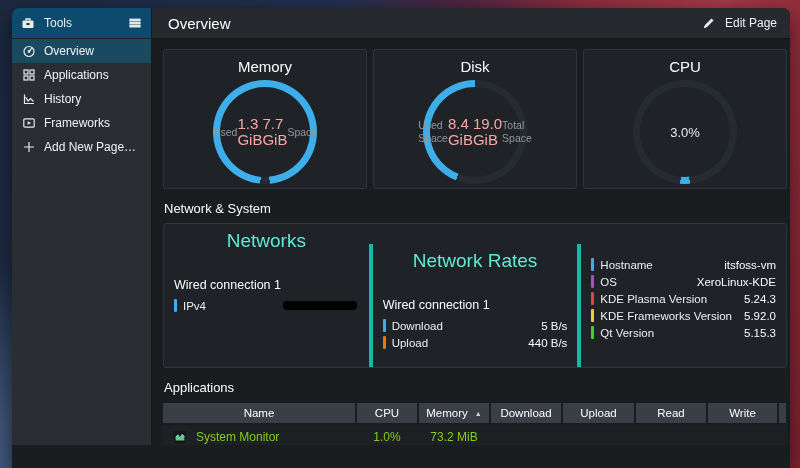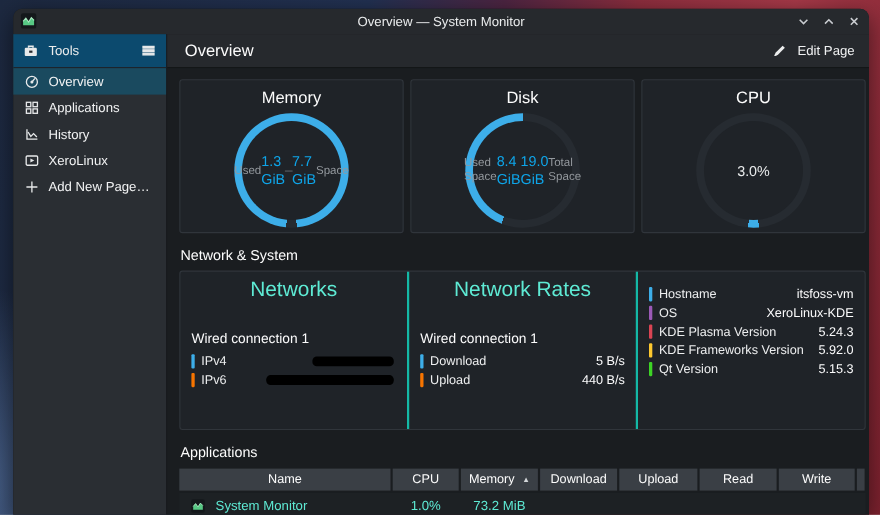--- a/index.html
+++ b/index.html
@@ -60,84 +60,59 @@
   .gauge-card { flex:1; height:140px; }
   .card-title { text-align:center; font-size:15px; color:#fcfcfc; margin-top:8px; }
   .gauge { width:104px; height:104px; margin:5px auto 0; position:relative; }
   .gauge-ring { position:absolute; inset:0; border-radius:50%; background:#262b31; }
   .gauge-inner { position:absolute; inset:7px; border-radius:50%; background:#1f2328; }
   .gauge-center {
     position:absolute; inset:0; display:flex; flex-direction:row;
     align-items:center; justify-content:center;
   }
   .g-label { font-size:10.5px; color:#93989d; line-height:13px; }
-  .g-value { font-size:13px; color:#0ea5e9; line-height:16px; }
+  .g-value { font-size:15px; color:#fca5a5; line-height:16px; }
   .g-divider { width:46px; height:1px; background:#5a6067; margin:2px 0; }
   .g-single { font-size:13px; color:#e9ebec; }
   
   .section-title { font-size:13px; color:#fcfcfc; margin:12px 0 6px 1px; line-height:16px; }
   
   .net-card { height:145px; display:flex; }
   .net-section { flex:1; padding:6px 10px; min-width:0; }
-  .net-section + .net-section { border-left:2px solid #14b8a6; }
+  .net-section + .net-section { border-left:4px solid #14b8a6;margin-top:20px; }
   .net-title { text-align:center; font-size:19px; color:#5eead4; margin-bottom:2px; }
   .group-label { font-size:12.5px; color:#fbfbfc; margin-top:26px; }
   .sensor-rows { margin-top:5px; }
   .sensor-row { display:flex; align-items:center; height:17px; }
   .sensor-bar { width:3px; height:13px; border-radius:1px; margin-right:6px; flex:0 0 3px; }
   .sensor-label { font-size:11.5px; color:#edeeef; white-space:nowrap; }
   .sensor-value { margin-left:auto; font-size:11.5px; color:#fbfbfc; white-space:nowrap; }
   .redact { height:9px; background:#000; border-radius:4px; margin-left:auto; margin-right:2px; }
   .sys-rows { margin-top:6px; }
   .sys-rows .sensor-row { height:17px;align-items:center; }
   
   .apps-table { margin-top:7px; }
   .tbl-header { display:flex; gap:2px; height:20px; }
   .th {
     background:#3a3f45; color:#fcfcfc; font-size:11.5px;
     display:flex; align-items:center; justify-content:center; cursor:default;
   }
   .th .sort-arrow { font-size:7px; margin-left:7px; color:#d4d7da; }
   .tbl-row { display:flex; gap:2px; height:23px; margin-top:2px; background:#1d2124; align-items:center; }
-  .td { font-size:12px; color:#5eead4; display:flex; align-items:center; justify-content:center; }
+  .td { font-size:12px; color:#84cc16; display:flex; align-items:center; justify-content:center; }
   .td.name { justify-content:flex-start; padding-left:10px; gap:9px; }
   .c-name{width:192px;} .c-cpu{width:60px;} .c-mem{width:70px;} .c-dl{width:70px;}
   .c-ul{width:71px;} .c-rd{width:70px;} .c-wr{width:69px;} .c-sliver{width:7px; }
   .mini-app-icon { width:14px; height:14px; }
 </style>
 </head>
 <body>
 
 <div class="window">
 
-  <div class="titlebar">
-    <svg class="app-icon" viewBox="0 0 16 16">
-      <rect x="1" y="1" width="14" height="14" rx="2" fill="#14181b"></rect>
-      <path d="M3 12 L3 8.5 L5.5 5.5 L8 9 L10.5 5 L13 7.5 L13 12 Z" fill="#57c984"></path>
-      <path d="M3 8.5 L5.5 5.5 L8 9 L10.5 5 L13 7.5" stroke="#a8e8c0" stroke-width="1" fill="none"></path>
-    </svg>
-    <div class="title">Overview — System Monitor</div>
-    <div class="win-controls">
-      <div class="win-btn">
-        <svg width="11" height="11" viewBox="0 0 11 11">
-            <polyline points="2,4 5.5,7.5 9,4"></polyline>
-          </svg>
-      </div>
-      <div class="win-btn">
-        <svg width="11" height="11" viewBox="0 0 11 11">
-            <polyline points="2,7.5 5.5,4 9,7.5"></polyline>
-          </svg>
-      </div>
-      <div class="win-btn">
-        <svg width="11" height="11" viewBox="0 0 11 11">
-            <path d="M2.5 2.5 L8.5 8.5 M8.5 2.5 L2.5 8.5"></path>
-          </svg>
-      </div>
-    </div>
-  </div>
 
   <div class="main">
 
     <div class="sidebar">
       <div class="sidebar-header">
         <span class="icon14">
           <svg viewBox="0 0 14 14">
               <rect x="1.5" y="4.5" width="11" height="7.5" rx="1" fill="#e7e9ea" stroke="none"></rect>
               <path d="M5 4.5 V3 h4 v1.5" stroke="#e7e9ea" fill="none" stroke-width="1.4"></path>
               <rect x="5.5" y="7" width="3" height="2" fill="#26292d" stroke="none"></rect>
@@ -183,21 +158,21 @@
         </span>
         <span>History</span>
       </div>
       <div class="side-item">
         <span class="icon14">
           <svg viewBox="0 0 14 14">
               <rect x="1.8" y="2.8" width="10.4" height="8.4" rx="1"></rect>
               <polygon points="5.6,5.2 9.2,7 5.6,8.8" fill="#e7e9ea" stroke="none"></polygon>
             </svg>
         </span>
-        <span>XeroLinux</span>
+        <span>Frameworks</span>
       </div>
       <div class="side-item">
         <span class="icon14">
           <svg viewBox="0 0 14 14">
               <line x1="7" y1="2" x2="7" y2="12"></line>
               <line x1="2" y1="7" x2="12" y2="7"></line>
             </svg>
         </span>
         <span>Add New Page…</span>
       </div>
@@ -267,25 +242,20 @@
 
           <div class="net-section">
             <div class="net-title">Networks</div>
             <div class="group-label">Wired connection 1</div>
             <div class="sensor-rows">
               <div class="sensor-row">
                 <span class="sensor-bar" style="background: rgb(61, 174, 233);"></span>
                 <span class="sensor-label">IPv4</span>
                 <span class="redact" style="width:74px;"></span>
               </div>
-              <div class="sensor-row">
-                <span class="sensor-bar" style="background: rgb(246, 116, 0);"></span>
-                <span class="sensor-label">IPv6</span>
-                <span class="redact" style="width:116px;"></span>
-              </div>
             </div>
           </div>
 
           <div class="net-section">
             <div class="net-title">Network Rates</div>
             <div class="group-label">Wired connection 1</div>
             <div class="sensor-rows">
               <div class="sensor-row">
                 <span class="sensor-bar" style="background: rgb(61, 174, 233);"></span>
                 <span class="sensor-label">Download</span>

